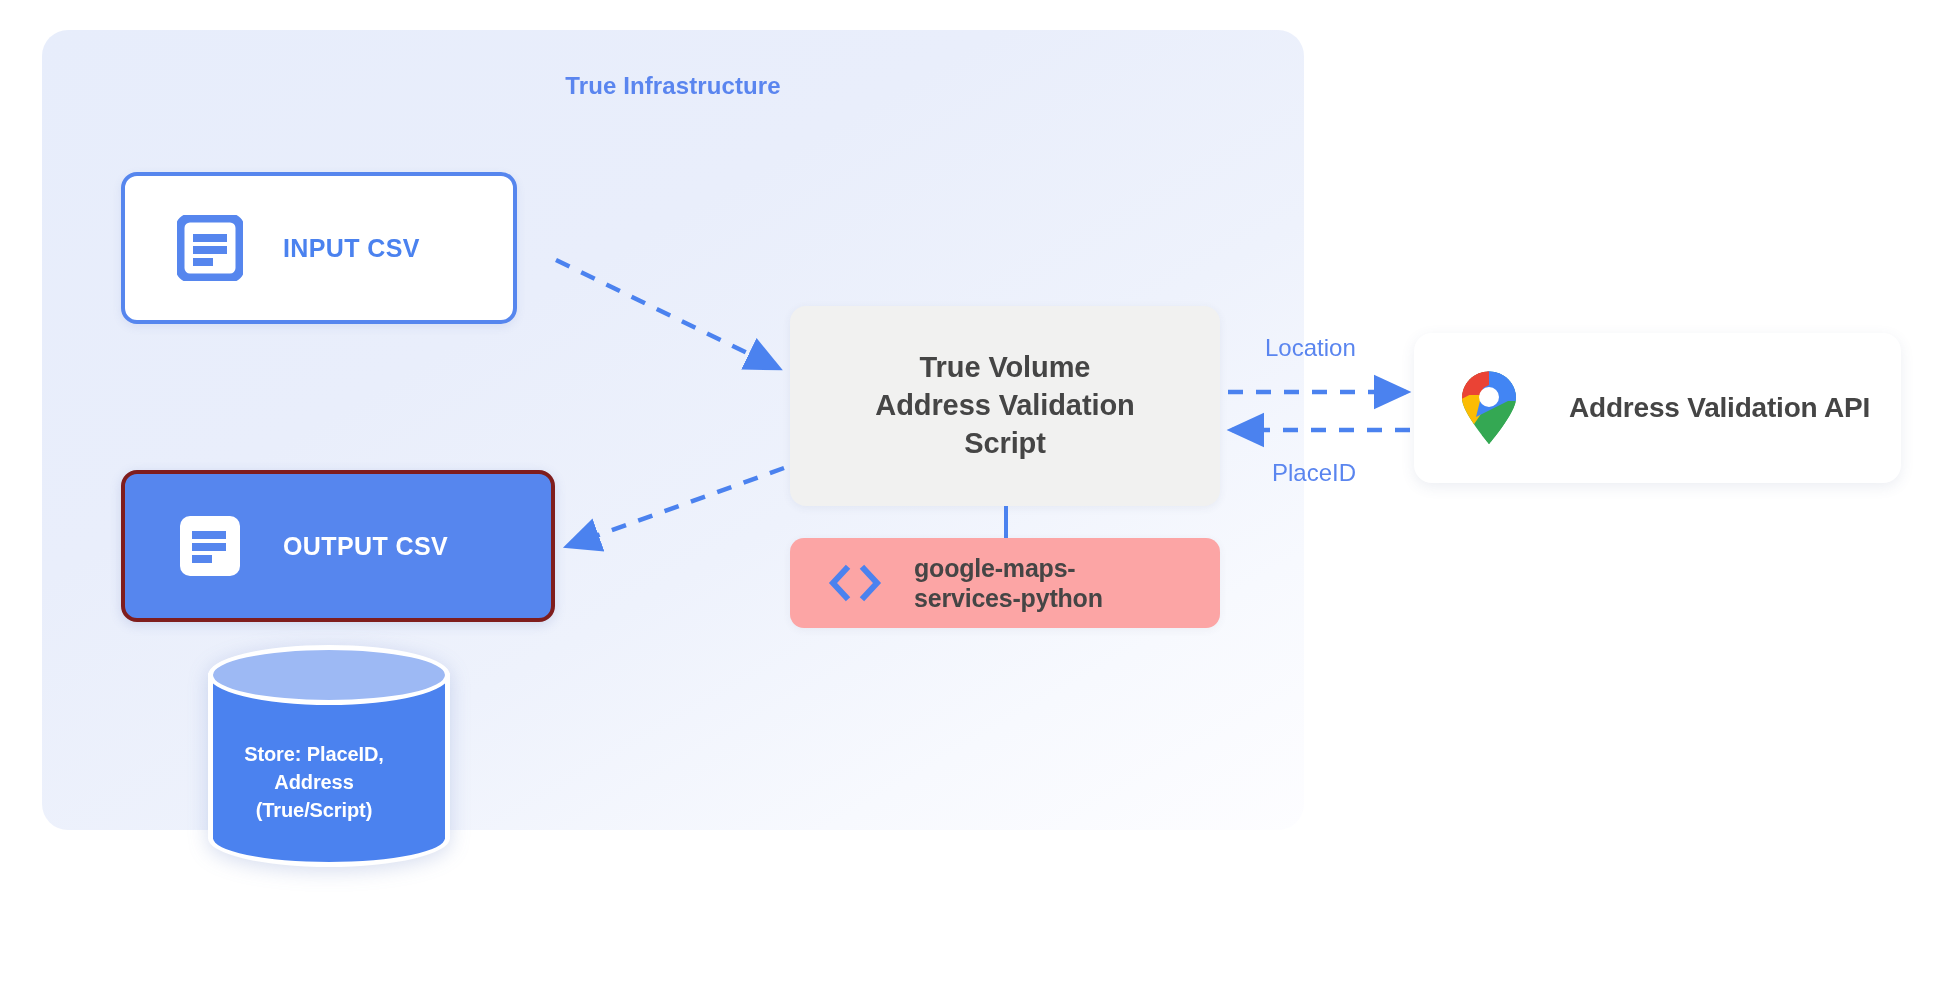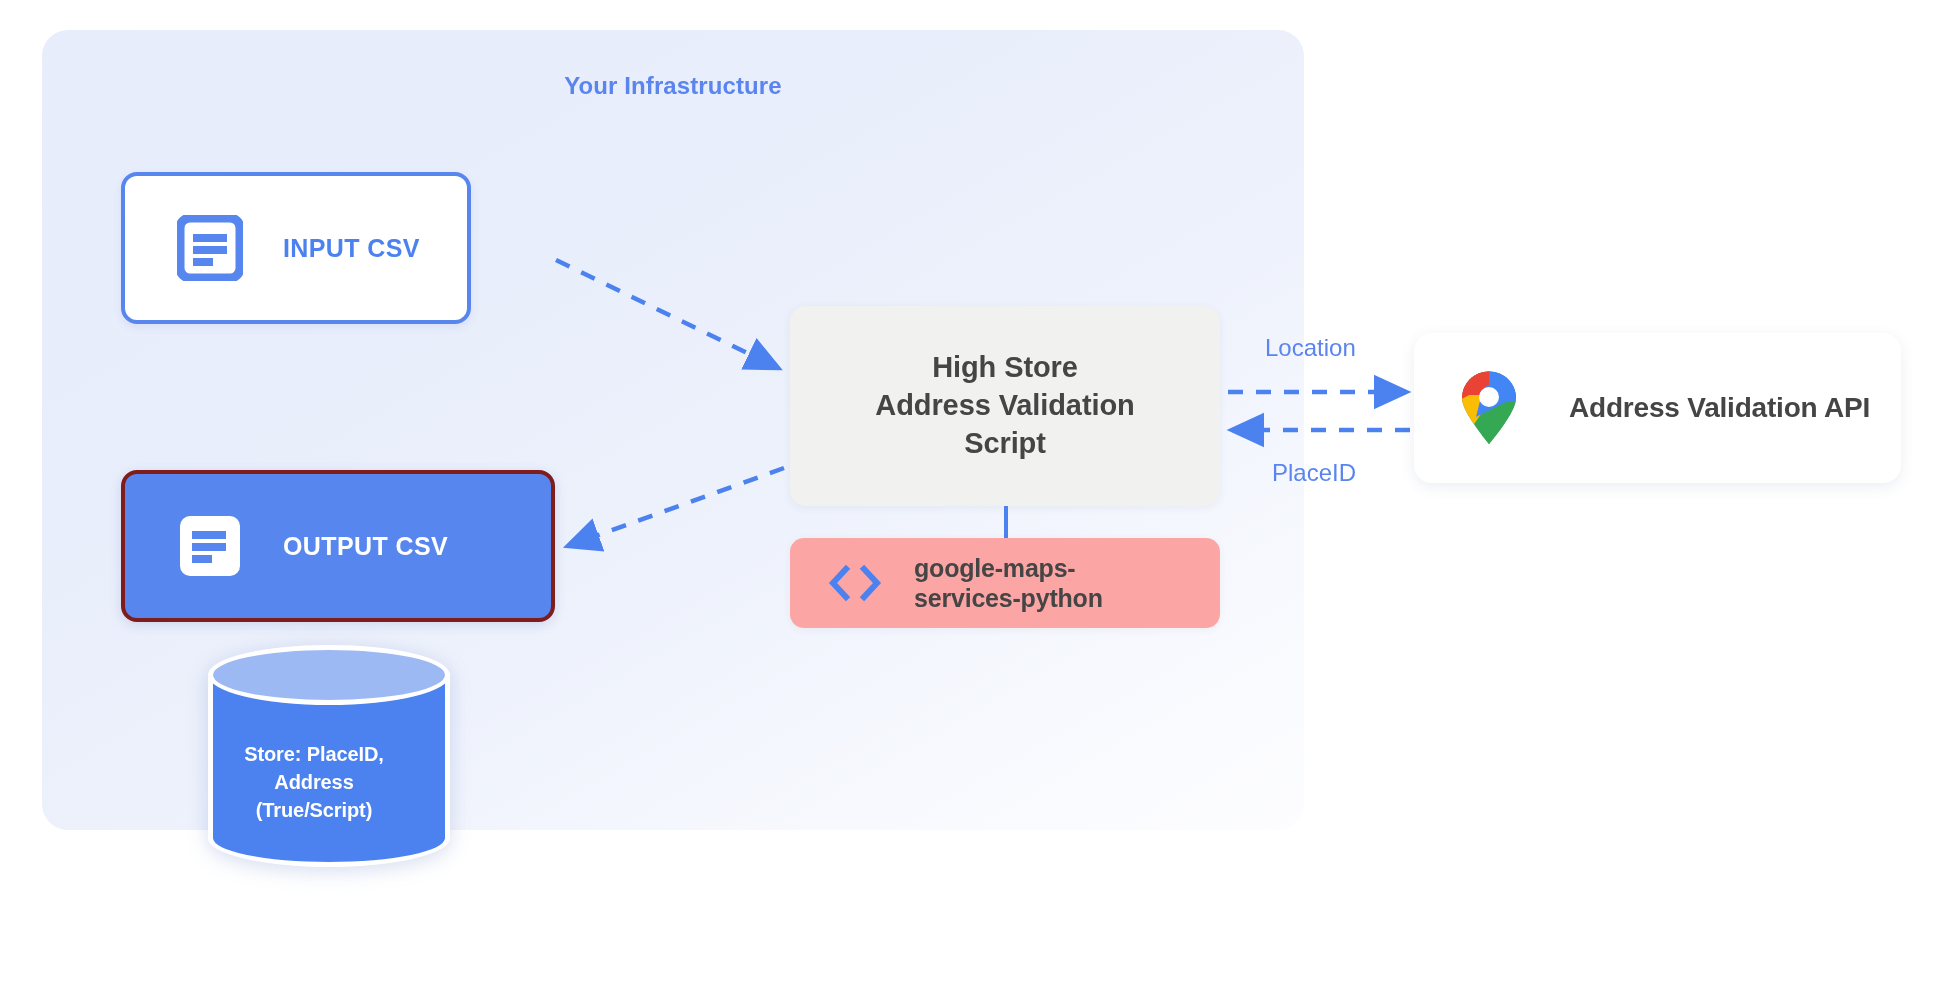--- a/index.html
+++ b/index.html
@@ -50,21 +50,21 @@
     position: absolute;
     box-sizing: border-box;
     display: flex;
     align-items: center;
   }
 
   
   .input-csv {
     left: 121px;
     top: 172px;
-    width: 350px;
+    width: 396px;
     height: 152px;
     background: #ffffff;
     border: 4px solid #5686ee;
     border-radius: 16px;
     box-shadow: 0 3px 10px rgba(70,100,180,.10);
     padding-left: 52px;
     gap: 40px;
   }
   .input-csv .label {
     font-size: 25px;
@@ -243,21 +243,21 @@
     pointer-events: none;
     overflow: visible;
   }
 </style>
 </head>
 <body>
 
 <div id="stage">
 
   <div class="infra-panel"></div>
-  <div class="infra-title">Your Infrastructure</div>
+  <div class="infra-title">True Infrastructure</div>
 
   <svg class="edges" viewBox="0 0 1954 988" xmlns="http://www.w3.org/2000/svg">
     <defs>
       <marker id="arrow-blue" markerWidth="9" markerHeight="9" refX="7.2" refY="4.5" orient="auto" markerUnits="strokeWidth">
         <path d="M0,0.6 L8.4,4.5 L0,8.4 z" fill="#4b82ef"></path>
       </marker>
     </defs>
 
     <path d="M 556 260 L 778 368" stroke="#4b82ef" stroke-width="4.5" fill="none" stroke-dasharray="15 13" marker-end="url(#arrow-blue)"></path>
 
@@ -282,21 +282,21 @@
     <svg class="doc-icon" viewBox="0 0 66 66" xmlns="http://www.w3.org/2000/svg">
       <rect x="3" y="3" width="60" height="60" rx="10" ry="10" fill="#ffffff"></rect>
       <rect x="15" y="18" width="34" height="8" fill="#5686ee"></rect>
       <rect x="15" y="30" width="34" height="8" fill="#5686ee"></rect>
       <rect x="15" y="42" width="20" height="8" fill="#5686ee"></rect>
     </svg>
     <span class="label">OUTPUT CSV</span>
   </div>
 
   <div class="card script-box">
-    <div class="line">High Store</div>
+    <div class="line">True Volume</div>
     <div class="line">Address Validation</div>
     <div class="line">Script</div>
   </div>
 
   <div class="connector"></div>
 
   <div class="card lib-box">
     <svg class="code-icon" viewBox="0 0 56 44" xmlns="http://www.w3.org/2000/svg">
       <path d="M18 8 L5 22 L18 36" fill="none" stroke="#4b82ef" stroke-width="6" stroke-linecap="square" stroke-linejoin="miter"></path>
       <path d="M36 8 L49 22 L36 36" fill="none" stroke="#4b82ef" stroke-width="6" stroke-linecap="square" stroke-linejoin="miter"></path>

